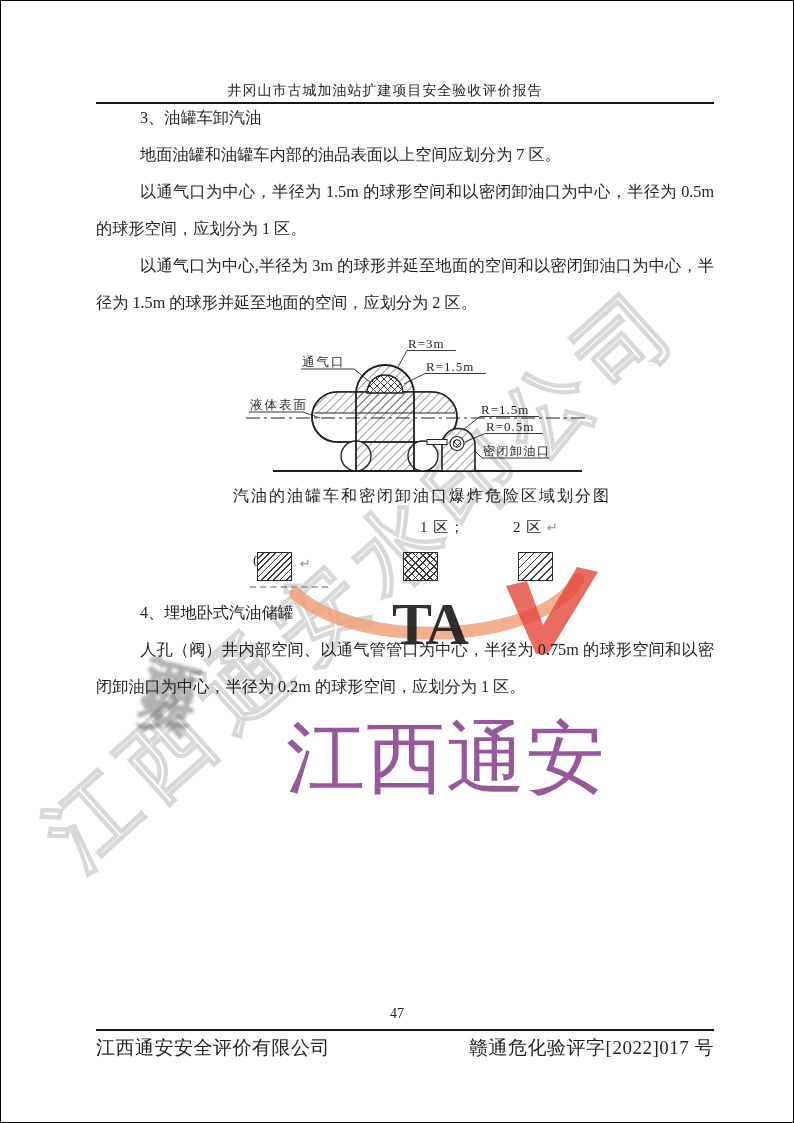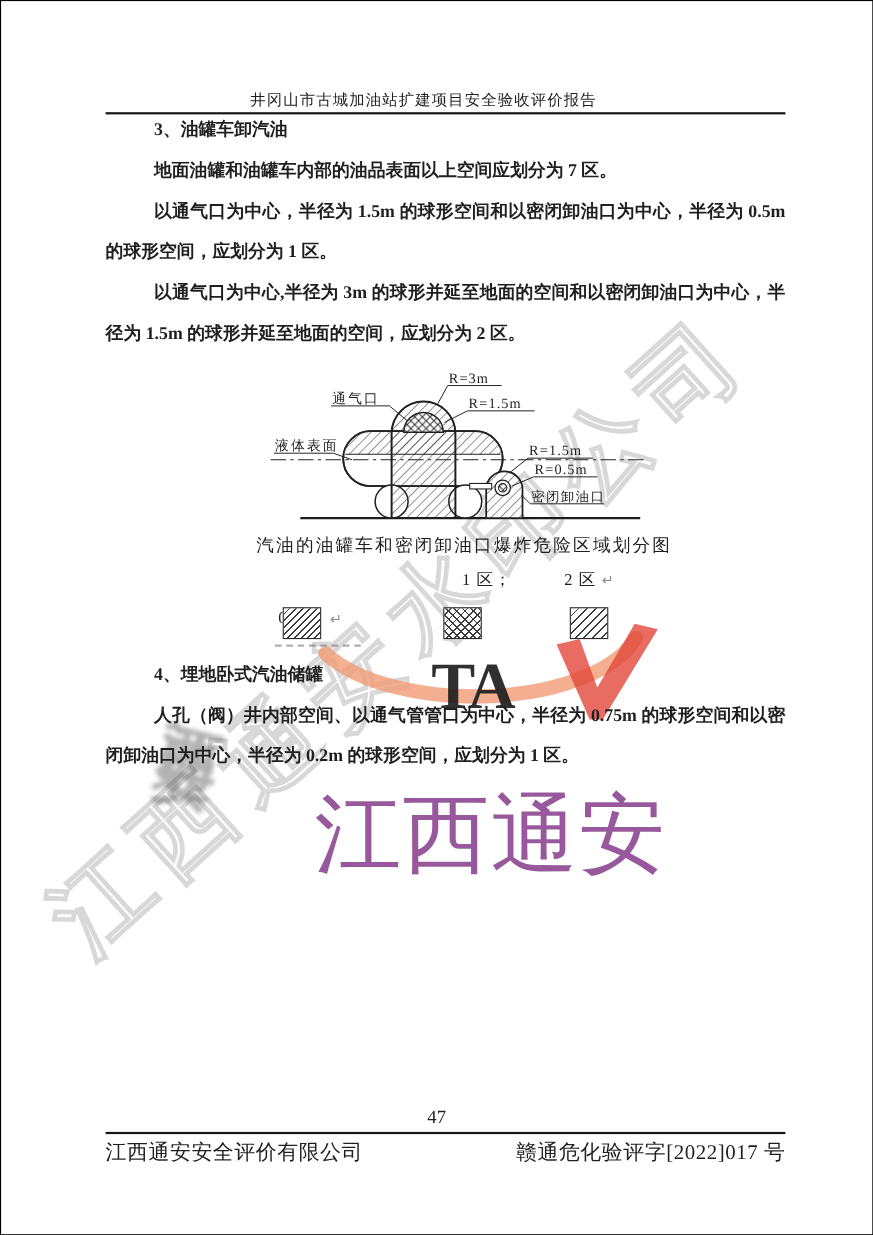--- a/index.html
+++ b/index.html
@@ -24,33 +24,33 @@
     color:#701a75;opacity:.72;filter:blur(.5px);white-space:nowrap;
   }
   .wm-logo{left:280px;top:542px;}
   
   .content{position:absolute;z-index:2;}
   .header-title{top:82px;left:0;width:770px;text-align:center;font-size:14px;letter-spacing:1px;}
   .rule{position:absolute;z-index:2;left:96px;width:618px;height:2px;background:#151515;}
   .rule-header{top:102px;}
   .rule-footer{top:1029px;height:1.5px;}
   .textblock{left:96px;width:618px;font-size:16.2px;line-height:37px;text-align:justify;}
-  .textblock p{margin:0;text-indent:44px;font-weight:bold;}
+  .textblock p{margin:0;text-indent:44px;}
   .tb-s3{top:100px;}
   .tb-s4{top:595px;}
   .caption{top:486px;left:0;width:794px;text-align:center;font-size:16px;letter-spacing:2px;transform:translateX(25px);}
   .legend-label{position:absolute;z-index:2;top:518px;font-size:15px;letter-spacing:1px;}
   .pilcrow{color:#8a8a8a;font-size:13px;font-family:"DejaVu Sans",sans-serif;}
   .swatch{position:absolute;z-index:2;width:35px;height:29px;border:1.3px solid #2b2b2b;box-sizing:border-box;background-color:#fff;}
   .sw-z0{background-image:repeating-linear-gradient(135deg,transparent 0 3.2px,#3a3a3a 3.2px 4.4px);}
   .sw-z1{background-image:repeating-linear-gradient(45deg,transparent 0 4px,#3a3a3a 4px 5.2px),repeating-linear-gradient(135deg,transparent 0 4px,#3a3a3a 4px 5.2px);}
   .sw-z2{background-image:repeating-linear-gradient(135deg,transparent 0 4.4px,#3a3a3a 4.4px 5.6px);}
   .sw-mark{position:absolute;z-index:2;top:556px;left:300px;}
   .artifact{position:absolute;z-index:2;top:586px;left:250px;width:78px;border-top:2.5px dashed #6e6e6e;opacity:.55;}
-  .footer-page{top:1006px;left:0;width:794px;text-align:center;font-size:17px;}
+  .footer-page{top:1006px;left:0;width:794px;text-align:center;font-size:14px;}
   .footer-row{top:1035px;left:96px;width:618px;display:flex;justify-content:space-between;font-size:19px;letter-spacing:.5px;}
   .diagram-svg{position:absolute;z-index:2;left:230px;top:330px;}
   svg text{font-family:"Liberation Serif","DejaVu Serif",serif;fill:#1f1f1f;}
 </style>
 </head>
 <body>
 
 <div class="wm wm-diagonal">江西通安水印公司</div>
 <div class="wm wm-dark">江西通安</div>
 <div class="wm wm-logo">

